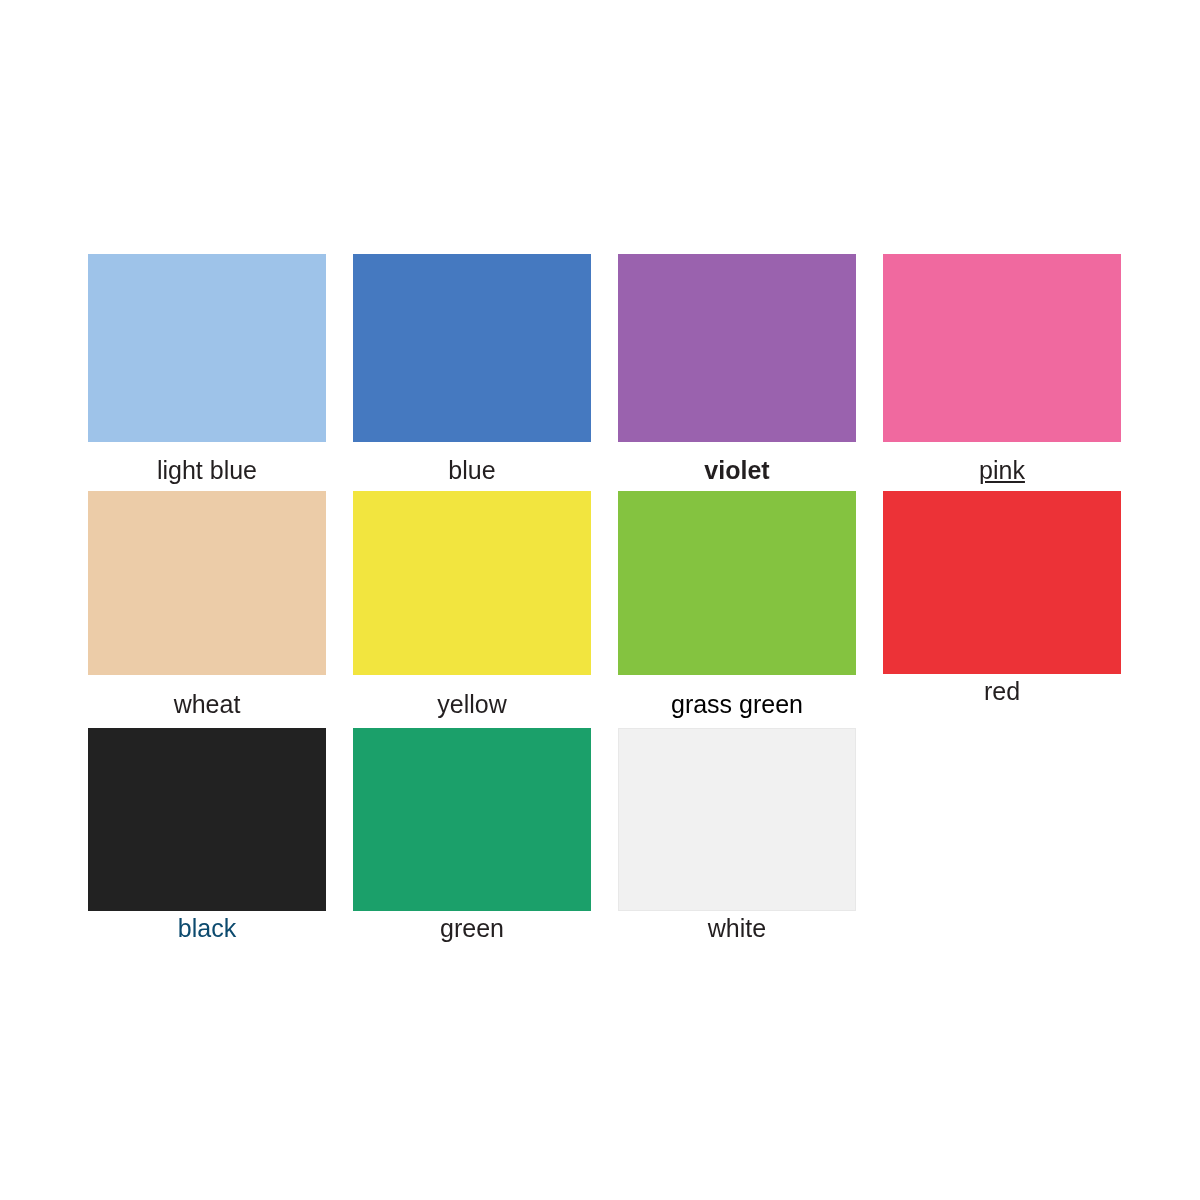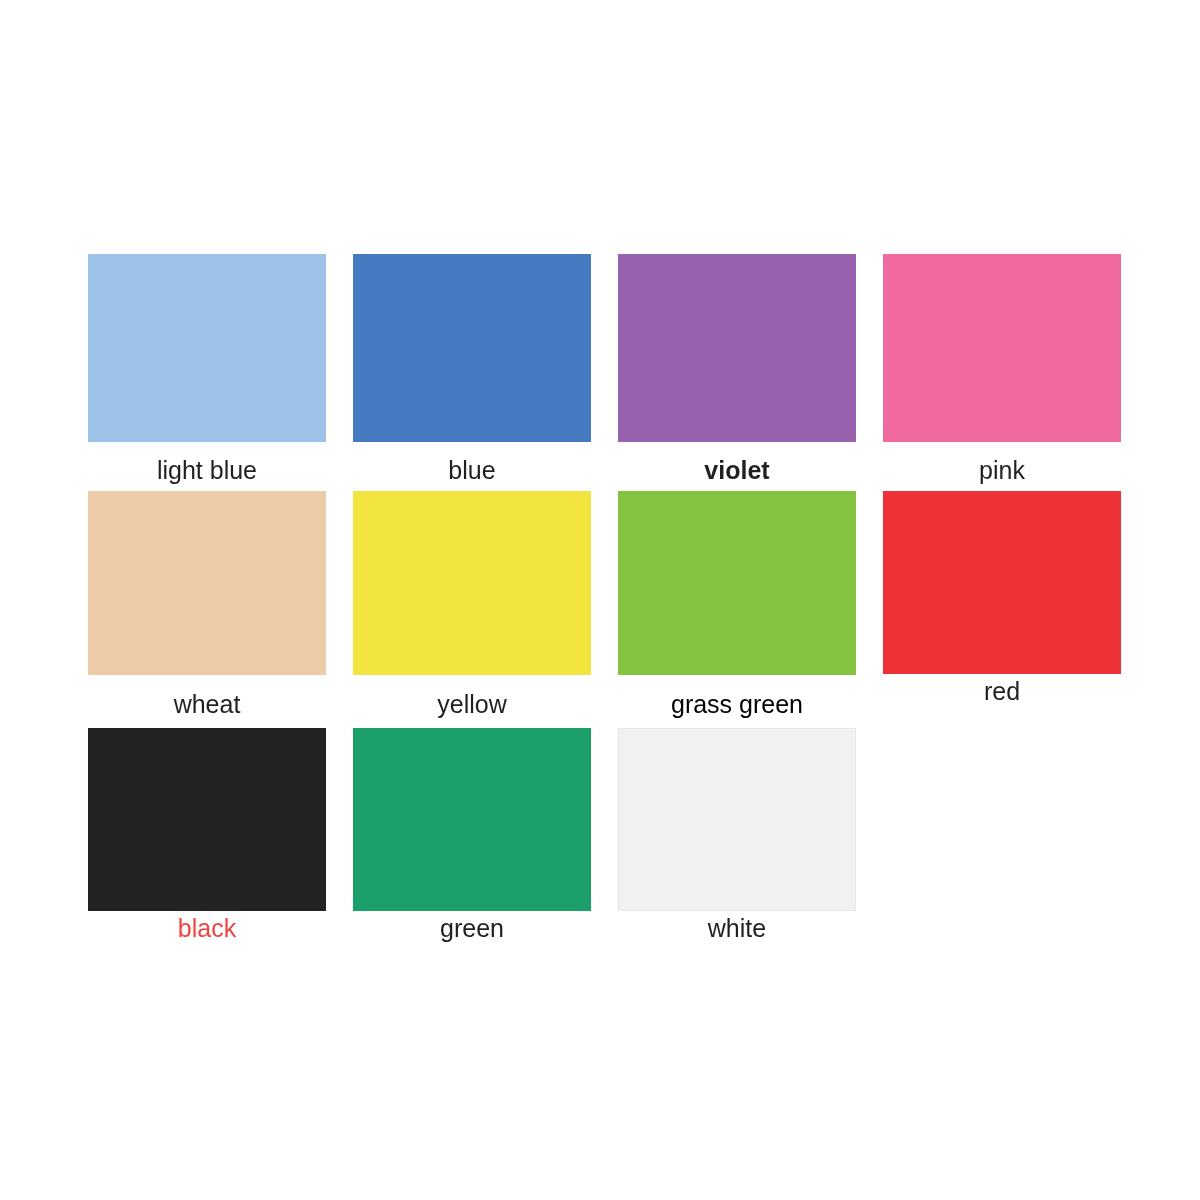--- a/index.html
+++ b/index.html
@@ -90,21 +90,21 @@
       <div class="swatch-label" style="color: rgb(35, 31, 32);">blue</div>
     </div>
 
     <div class="swatch-cell row-1">
       <div class="swatch-chip" style="background-color: rgb(154, 98, 174);"></div>
       <div class="swatch-label" style="color: rgb(35, 31, 32); font-weight: bold;">violet</div>
     </div>
 
     <div class="swatch-cell row-1">
       <div class="swatch-chip" style="background-color: rgb(240, 105, 159);"></div>
-      <div class="swatch-label" style="color: rgb(35, 31, 32);">pink</div>
+      <div class="swatch-label" style="color: rgb(35, 31, 32); text-decoration: underline;">pink</div>
     </div>
 
     <div class="swatch-cell row-2">
       <div class="swatch-chip" style="background-color: rgb(236, 204, 168);"></div>
       <div class="swatch-label" style="color: rgb(35, 31, 32);">wheat</div>
     </div>
 
 
     <div class="swatch-cell row-2">
       <div class="swatch-chip" style="background-color: rgb(242, 229, 63);"></div>
@@ -116,21 +116,21 @@
       <div class="swatch-label" style="color: #000000;">grass green</div>
     </div>
 
     <div class="swatch-cell row-3">
       <div class="swatch-chip" style="background-color: rgb(236, 50, 55);"></div>
       <div class="swatch-label" style="color: rgb(35, 31, 32);">red</div>
     </div>
 
     <div class="swatch-cell row-3">
       <div class="swatch-chip" style="background-color: rgb(34, 34, 34);"></div>
-      <div class="swatch-label" style="color: #ef4444;">black</div>
+      <div class="swatch-label" style="color: #0c4a6e;">black</div>
     </div>
 
     <div class="swatch-cell row-3">
       <div class="swatch-chip" style="background-color: rgb(27, 160, 106);"></div>
       <div class="swatch-label" style="color: rgb(35, 31, 32);">green</div>
     </div>
 
     <div class="swatch-cell row-3">
       <div class="swatch-chip needs-outline" style="background-color: rgb(241, 241, 241);"></div>
       <div class="swatch-label" style="color: rgb(35, 31, 32);">white</div>

